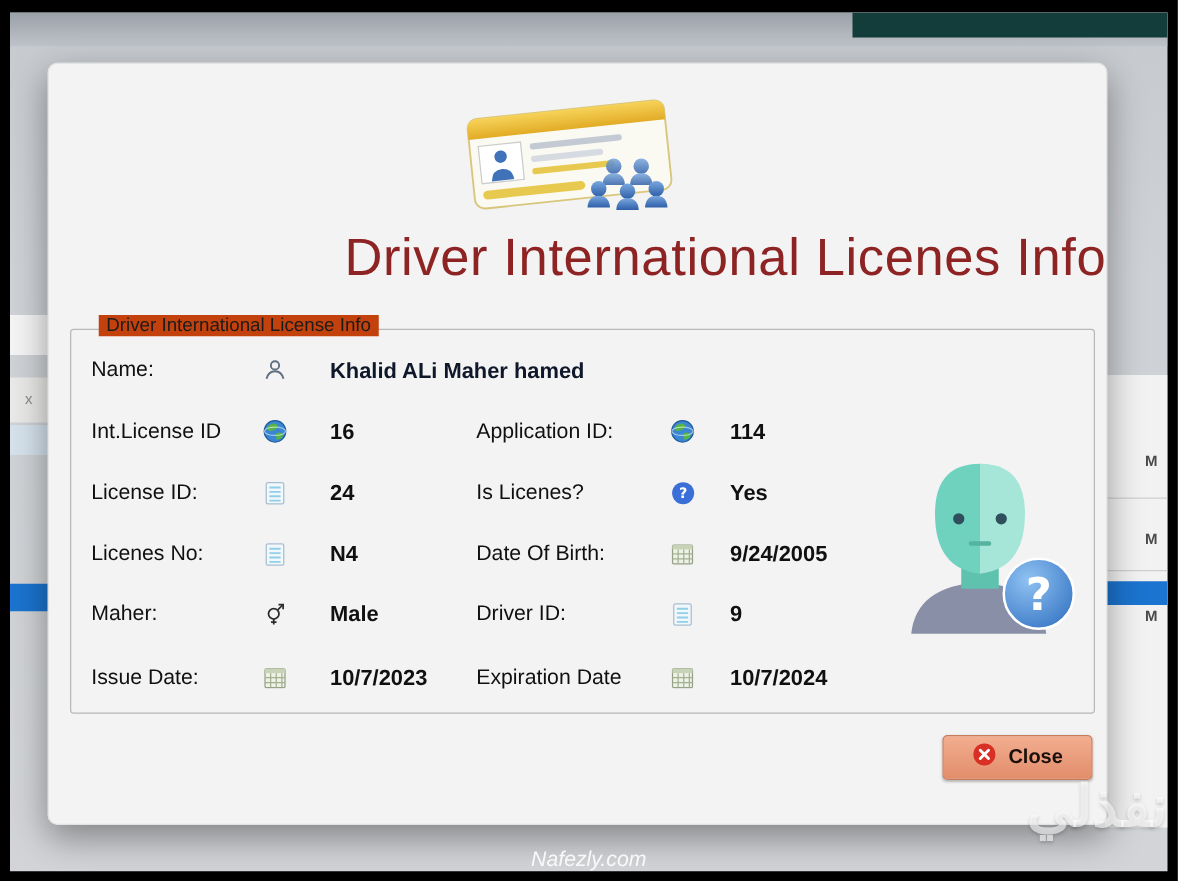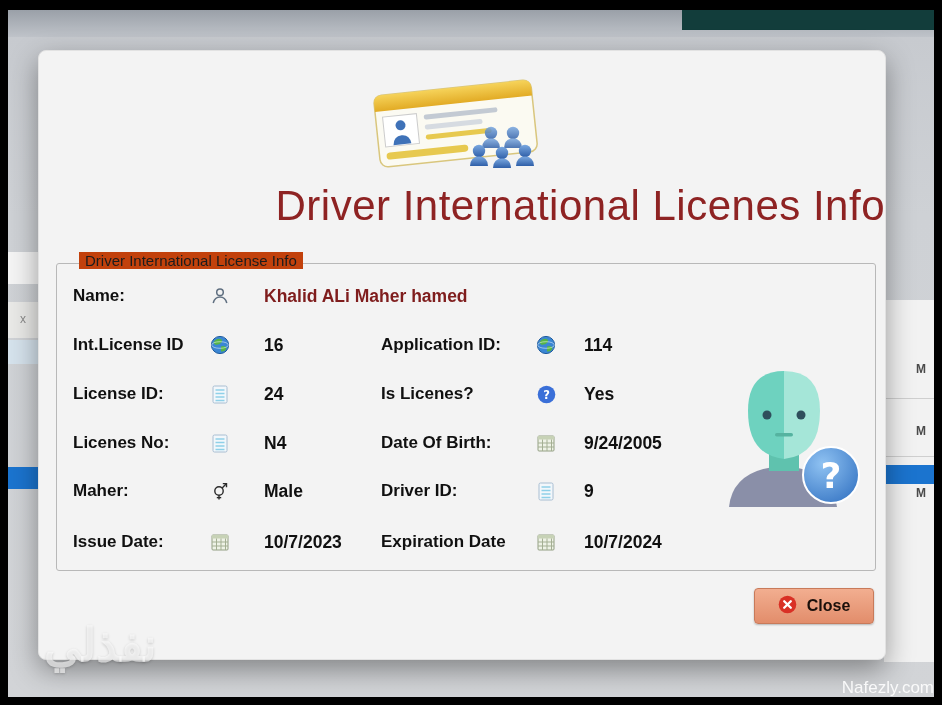--- a/index.html
+++ b/index.html
@@ -38,43 +38,43 @@
   .dlg-title { position:absolute; left:0; top:128px; width:100%; height:54px; line-height:54px;
                text-align:right; font-size:42px; font-weight:normal; color:#8e2323; letter-spacing:.5px; }
 
   .groupbox { position:absolute; left:17px; top:212px; width:820px; height:308px;
               border:1px solid #b8b8b8; border-radius:3px; }
   .group-label { position:absolute; left:22px; top:-12px; padding:0 6px; background:#c2410c;
                  font-size:15px; color:#1c1c1c; white-space:nowrap; }
 
   .row { position:absolute; left:0; width:100%; height:26px; }
   .cell { position:absolute; top:0; white-space:nowrap; }
-  .lbl { font-size:17px; font-weight:bold; color:#101010; }
+  .lbl { font-size:17px; font-weight:normal; color:#101010; }
   .val { font-size:17.5px; font-weight:bold; color:#101010; }
-  .val-red { color:#7f1d1d; }
+  .val-red { color:#0f172a; }
   .ic { top:-1px; width:22px; height:22px; display:inline-flex; align-items:center; justify-content:center; }
   .c1l { left:34px; } .c1i { left:170px; } .c1v { left:225px; }
   .c2l { left:342px; } .c2i { left:496px; } .c2v { left:545px; }
   .r0 { top:235px; } .r1 { top:284px; } .r2 { top:333px; }
   .r3 { top:382px; } .r4 { top:430px; } .r5 { top:481px; }
 
   .avatar { position:absolute; left:668px; top:306px; width:160px; height:152px; }
 
   .close-btn { position:absolute; left:715px; top:537px; width:120px; height:36px;
                display:flex; align-items:center; justify-content:center; gap:10px;
                background:linear-gradient(180deg,#f2ae90,#e28d6b); border:1px solid #c87a5a;
                border-radius:4px; cursor:pointer; box-shadow:0 1px 2px rgba(0,0,0,.25); }
   .close-btn span.txt { font-size:16px; font-weight:bold; color:#1a0f0a; }
 
   
-  .wm-logo { position:absolute; left:0; top:608px; width:100%; text-align:left;
+  .wm-logo { position:absolute; left:0; top:608px; width:100%; text-align:right;
              font-size:46px; font-weight:bold; color:rgba(255,255,255,.62);
              text-shadow:0 1px 3px rgba(0,0,0,.18); pointer-events:none;padding-left:36px; }
-  .wm-site { position:absolute; left:0; top:668px; width:100%; text-align:right;
-             font-size:17px; color:rgba(255,255,255,.88); pointer-events:none; }
+  .wm-site { position:absolute; left:0; top:668px; width:100%; text-align:center;
+             font-size:17px; color:rgba(255,255,255,.88); pointer-events:none;font-style:italic; }
 </style>
 </head>
 <body>
 
 <div class="stage">
   <div class="desktop">
 
     <div class="bg-topband"></div>
     <div class="bg-teal"></div>
     <div class="bg-left-white"></div>

